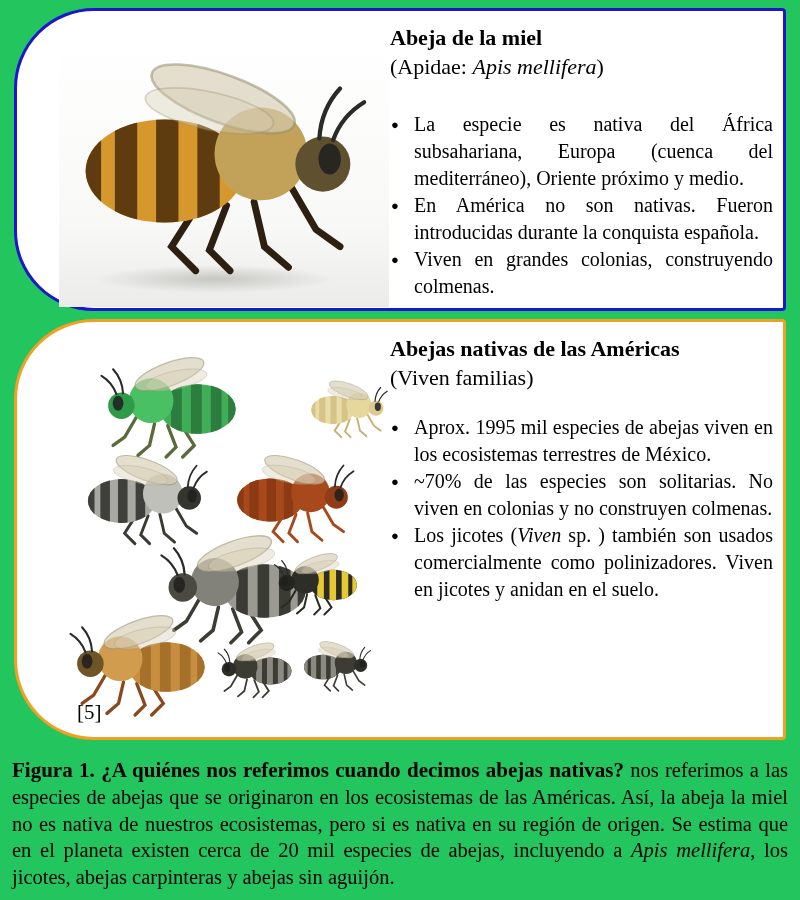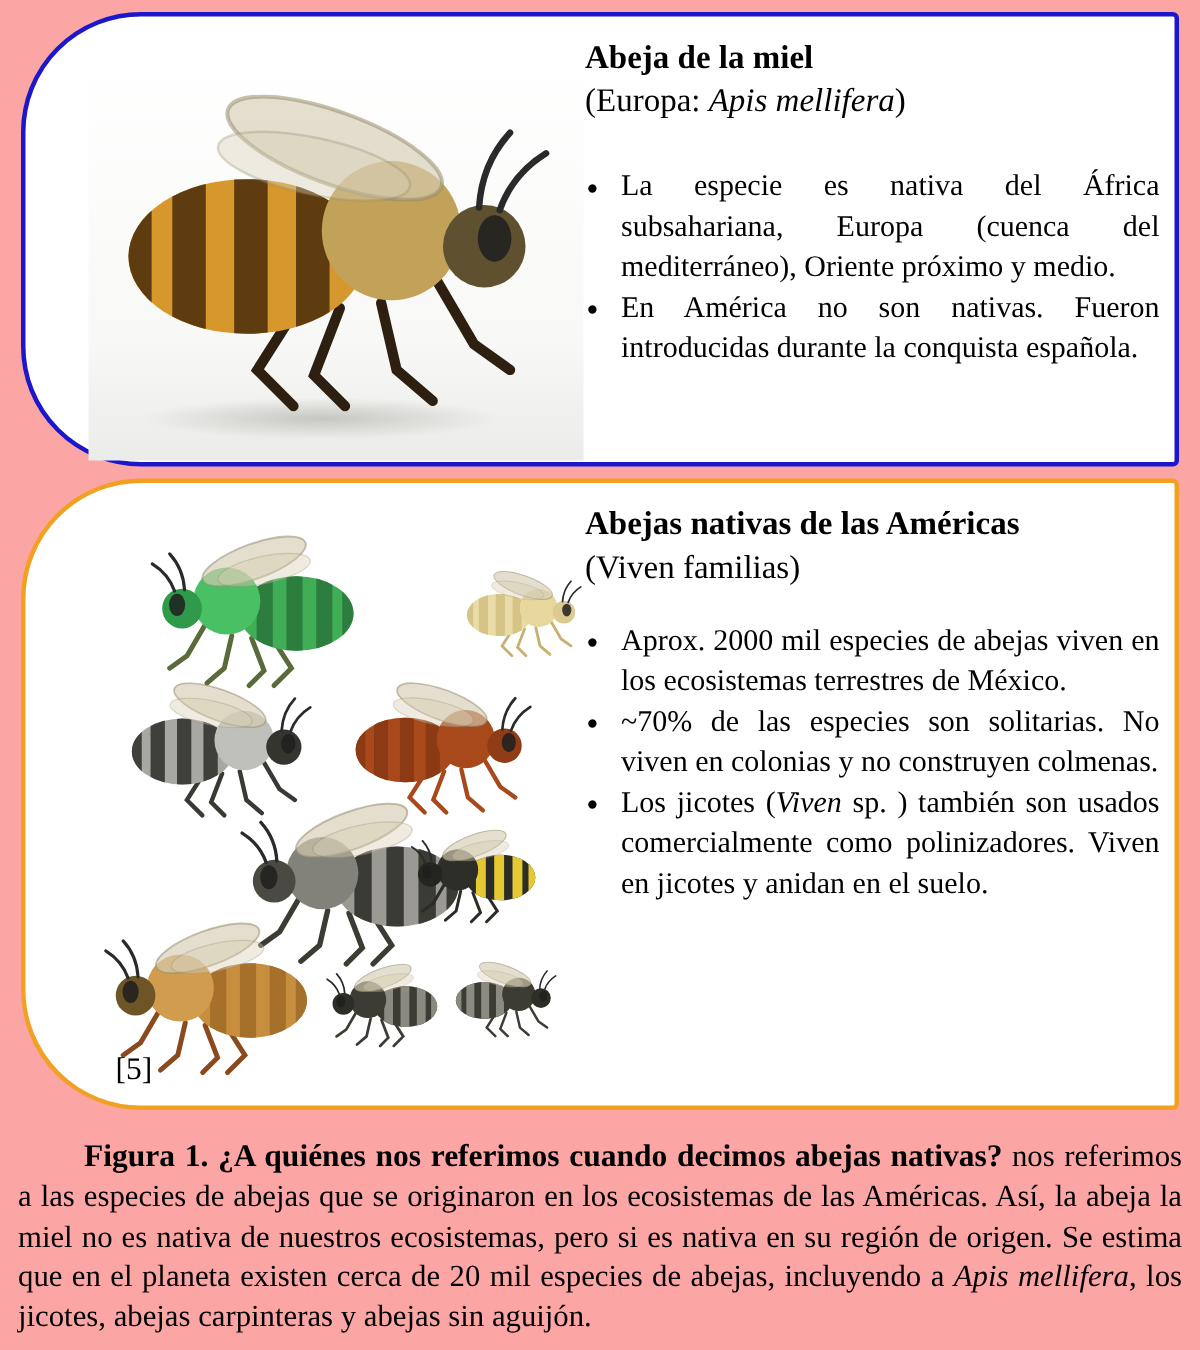--- a/index.html
+++ b/index.html
@@ -2,21 +2,21 @@
 <html style="--blue: #1c17cc; --orange: #f2a021;"><head>
 <meta charset="utf-8">
 <style>
   * { margin:0; padding:0; box-sizing:border-box; }
   html,body { background:#ffffff; }
   body {
     width:800px; height:900px;
     font-family:"Liberation Serif","DejaVu Serif",serif;
     color:#000;
   }
-  .page { position:relative; width:800px; height:900px; overflow:hidden; background:#fca5a5; }
+  .page { position:relative; width:800px; height:900px; overflow:hidden; background:#22c55e; }
 
   .panel {
     position:absolute; left:14px; width:772px;
     border-radius:80px 4px 4px 80px;
     background:#fff;
   }
   .panel.blue   { top:8px;   height:303px; border:3px solid var(--blue,#1c17cc); }
   .panel.orange { top:319px; height:421px; border:3px solid var(--orange,#f2a021); }
 
   .text-col { position:absolute; left:373px; right:10px; top:12px; }
@@ -51,21 +51,21 @@
   .collage { position:absolute; left:0; top:0; width:372px; height:100%; }
   .collage svg { position:absolute; }
   .flip { transform:scaleX(-1); }
 
   .ref { position:absolute; left:60px; bottom:12px; font-size:21px; }
 
   .caption {
     position:absolute; top:757px; left:12px; right:12px;
     font-size:20.5px; line-height:26.8px; text-align:justify;
   }
-  .caption b { font-size:21px;margin-left:44px; }
+  .caption b { font-size:21px; }
 </style>
 </head>
 <body>
 
 <svg width="0" height="0" style="position:absolute" aria-hidden="true">
   <defs>
     <clipPath id="abd">
         <ellipse cx="132" cy="82" rx="46" ry="30"></ellipse>
       </clipPath>
     <g id="bee-shape">
@@ -95,24 +95,25 @@
 
   <section class="panel blue">
     <div class="photo">
       <div class="shadow"></div>
       <svg class="flip" viewBox="5 18 185 128" style="--body:#d6982c; --stripe:#5f3c10; --thorax:#c2a258; --head:#5f5030; --leg:#2e2010;">
         <use href="#bee-shape"></use>
       </svg>
     </div>
     <div class="text-col">
       <h2 class="panel-title">Abeja de la miel</h2>
-      <p class="subtitle"><span>(Europa: </span><i>Apis mellifera</i><span>)</span></p>
+      <p class="subtitle"><span>(Apidae: </span><i>Apis mellifera</i><span>)</span></p>
       <ul class="bullets">
         <li>La especie es nativa del África subsahariana, Europa (cuenca del mediterráneo), Oriente próximo y medio.</li>
         <li>En América no son nativas. Fueron introducidas durante la conquista española.</li>
+        <li>Viven en grandes colonias, construyendo colmenas.</li>
       </ul>
     </div>
   </section>
 
   <section class="panel orange">
     <div class="collage">
       <svg viewBox="5 18 185 128" style="left:66px; top:34px; width:172px; height:106px; --body:#3fae57; --stripe:#2c7d3e; --thorax:#49c063; --head:#2f9a4a; --leg:#5a6a3a;">
         <use href="#bee-shape"></use>
         </svg>
       <svg class="flip" viewBox="5 18 185 128" style="left:284px; top:58px; width:96px; height:60px; --body:#e9dca6; --stripe:#d6c386; --thorax:#e6d89c; --head:#dcca90; --leg:#c8b070;">
@@ -138,21 +139,21 @@
         </svg>
       <svg class="flip" viewBox="5 18 185 128" style="left:282px; top:318px; width:76px; height:54px; --body:#3c3c34; --stripe:#8a8a80; --thorax:#3c3c34; --head:#2e2e28; --leg:#3c3c34;">
         <use href="#bee-shape"></use>
         </svg>
       <span class="ref">[5]</span>
     </div>
     <div class="text-col">
       <h2 class="panel-title">Abejas nativas de las Américas</h2>
       <p class="subtitle">(Viven familias)</p>
       <ul class="bullets">
-        <li>Aprox. 2000 mil especies de abejas viven en los ecosistemas terrestres de México.</li>
+        <li>Aprox. 1995 mil especies de abejas viven en los ecosistemas terrestres de México.</li>
         <li>~70% de las especies son solitarias. No viven en colonias y no construyen colmenas.</li>
         <li><span>Los jicotes (</span><i>Viven</i><span> sp. ) también son usados comercialmente como polinizadores. Viven en jicotes y anidan en el suelo.</span></li>
       </ul>
     </div>
   </section>
 
   <p class="caption"><b>Figura 1. ¿A quiénes nos referimos cuando decimos abejas nativas?</b><span> nos referimos a las especies de abejas que se originaron en los ecosistemas de las Américas. Así, la abeja la miel no es nativa de nuestros ecosistemas, pero si es nativa en su región de origen. Se estima que en el planeta existen cerca de 20 mil especies de abejas, incluyendo a </span><i>Apis mellifera</i><span>, los jicotes, abejas carpinteras y abejas sin aguijón.</span></p>
 
 </div>
 

